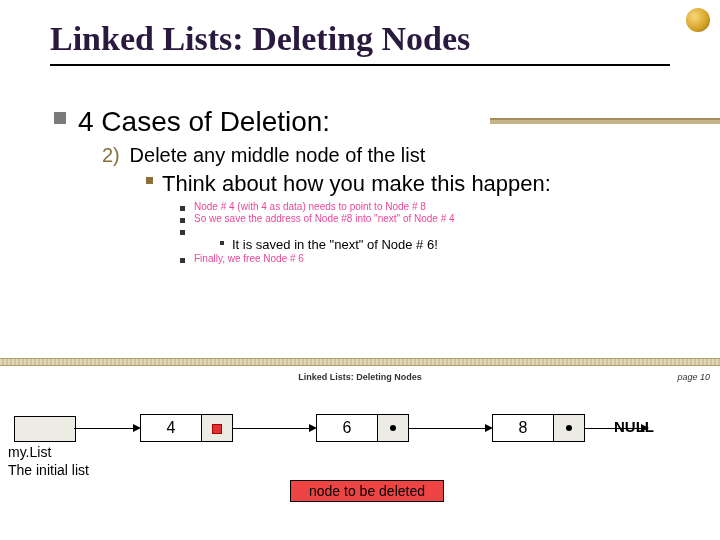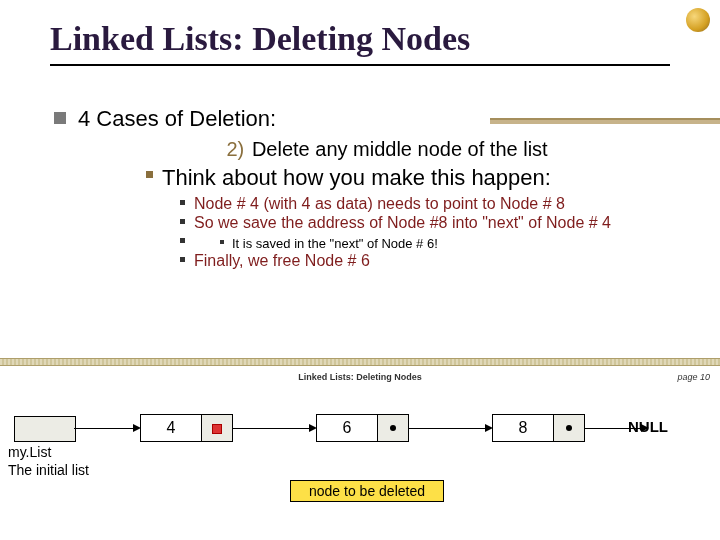--- a/index.html
+++ b/index.html
@@ -42,54 +42,53 @@
     right: 0;
     width: 230px;
     height: 4px;
     background: #c7b38a;
     border-top: 2px solid #a58e5c;
   }
   .bullet-area {
     padding-top: 30px;
   }
   .b1 {
-    font-size: 22px;
+    font-size: 28px;
     color: #000;
     margin: 0 0 6px 0;
     padding-left: 28px;
     position: relative;
   }
   .b1 .sq { position:absolute; left:4px; top:6px; width:12px; height:12px; background:#7a7a7a;}
   .b2 {
     font-size: 20px;
     color: #000;
     margin: 2px 0 4px 52px;
-    text-align: center;
   }
   .b2 .num { color:#8a6f3d; display:inline-block; width:22px;}
   .b3 {
     font-size: 22px;
     color: #000;
     margin: 2px 0 4px 96px;
     position: relative;
     padding-left: 16px;
   }
   .b3 .sq { position:absolute; left:0; top:6px; width:7px; height:7px; background:#8a6f3d;}
   .b4 {
-    font-size: 16px;
-    color: #7f1d1d;
+    font-size: 10px;
+    color: #ec4899;
     margin: 1px 0 1px 130px;
     position: relative;
     padding-left: 14px;
   }
   .b4 .sq { position:absolute; left:0; top:5px; width:5px; height:5px; background:#333;}
   .b5 {
     font-size: 13px;
     color: #000;
-    margin: 4px 0 1px 170px;
+    margin: 13px 0 1px 170px;
     position: relative;
     padding-left: 12px;
   }
   .b5 .sq { position:absolute; left:0; top:4px; width:4px; height:4px; background:#333;}
   code { font-family: Liberation Sans, sans-serif; }
   
   .diagram {
     position: absolute;
     left: 0;
     top: 408px;
@@ -108,21 +107,21 @@
   }
   .node .val { width:60px; background:#fff; border-right:1px solid #000; text-align:center; line-height:26px; font-size:16px;}
   .node .ptr { width:30px; background:#ecece5; position:relative;}
   .node .dot { position:absolute; width:6px; height:6px; background:#000; border-radius:50%; top:10px; left:12px;}
   .red-sq { position:absolute; width:8px; height:8px; background:#d33; border:1px solid #a00;}
   .arrow-line { position:absolute; height:0; border-top:1.5px solid #000; }
   .arrow-head { position:absolute; width:0;height:0;border-top:4px solid transparent;border-bottom:4px solid transparent;border-left:8px solid #000;}
   .null-txt { position:absolute; font-size:15px; font-weight:bold;}
   .del-label {
     position:absolute; left:290px; top:480px;
-    border:1px solid #000; background:#fde047; padding:2px 18px;
+    border:1px solid #000; background:#ef4444; padding:2px 18px;
     font-size:14px;
   }
   .footer-bar {
     position:absolute; left:0; bottom:18px; width:100%; height:6px;
     background: repeating-linear-gradient(90deg,#e0d8b8 0 2px,#cfc59a 2px 4px);
     border-top:1px solid #ae9e6a; border-bottom:1px solid #ae9e6a;
   }
   .footer-title {
     position:absolute; bottom:2px; left:0; width:100%; text-align:center;
     font-size:9px; font-weight:bold; color:#333;
@@ -205,21 +204,21 @@
 
     <div class="node" style="left:492px;">
       <div class="val">8</div>
       <div class="ptr">
           <div class="dot"></div>
         </div>
     </div>
 
     <div class="arrow-line" style="left:584px; top:20px; width:60px;"></div>
     <div class="arrow-head" style="left:641px; top:16px;"></div>
-    <div class="null-txt" style="left:628px; top:10px;">NULL</div>
+    <div class="null-txt" style="left:614px; top:10px;">NULL</div>
   </div>
 
   <div class="del-label">node to be deleted</div>
 
   <div class="footer-bar"></div>
   <div class="footer-title">Linked Lists: Deleting Nodes</div>
   <div class="page-num">page 10</div>
 </div>
 
 </body></html>

